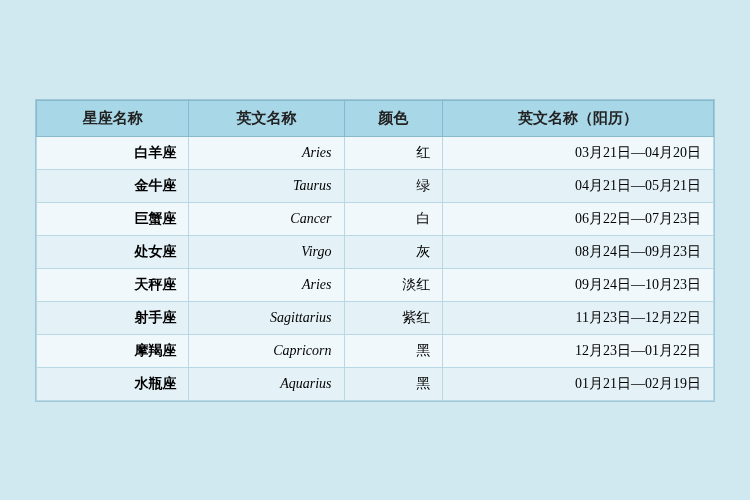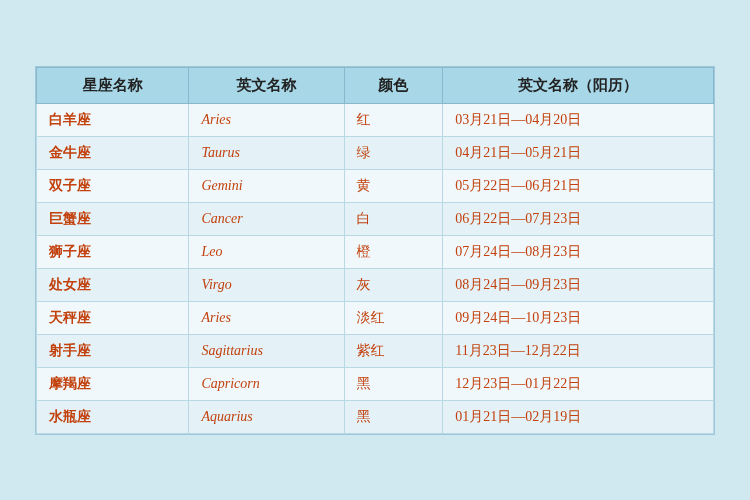--- a/index.html
+++ b/index.html
@@ -46,24 +46,24 @@
     tbody tr {
       background-color: #f0f8fc;
     }
 
     tbody tr:nth-child(even) {
       background-color: #e4f2f8;
     }
 
     tbody td {
       padding: 7px 12px;
-      text-align: left;
+      text-align: right;
       border: 1px solid #b8d8e4;
       font-size: 14px;
-      color: #c2410c;
+      color: #000000;
     }
 
     tbody td:first-child {
       font-weight: bold;
     }
 
     tbody td:nth-child(2) {
       font-style: italic;
     }
   </style>
@@ -87,36 +87,24 @@
           <td>红</td>
           <td>03月21日—04月20日</td>
         </tr>
         <tr>
           <td>金牛座</td>
           <td>Taurus</td>
           <td>绿</td>
           <td>04月21日—05月21日</td>
         </tr>
         <tr>
-          <td>双子座</td>
-          <td>Gemini</td>
-          <td>黄</td>
-          <td>05月22日—06月21日</td>
-        </tr>
-        <tr>
           <td>巨蟹座</td>
           <td>Cancer</td>
           <td>白</td>
           <td>06月22日—07月23日</td>
-        </tr>
-        <tr>
-          <td>狮子座</td>
-          <td>Leo</td>
-          <td>橙</td>
-          <td>07月24日—08月23日</td>
         </tr>
         <tr>
           <td>处女座</td>
           <td>Virgo</td>
           <td>灰</td>
           <td>08月24日—09月23日</td>
         </tr>
         <tr>
           <td>天秤座</td>
           <td>Aries</td>

